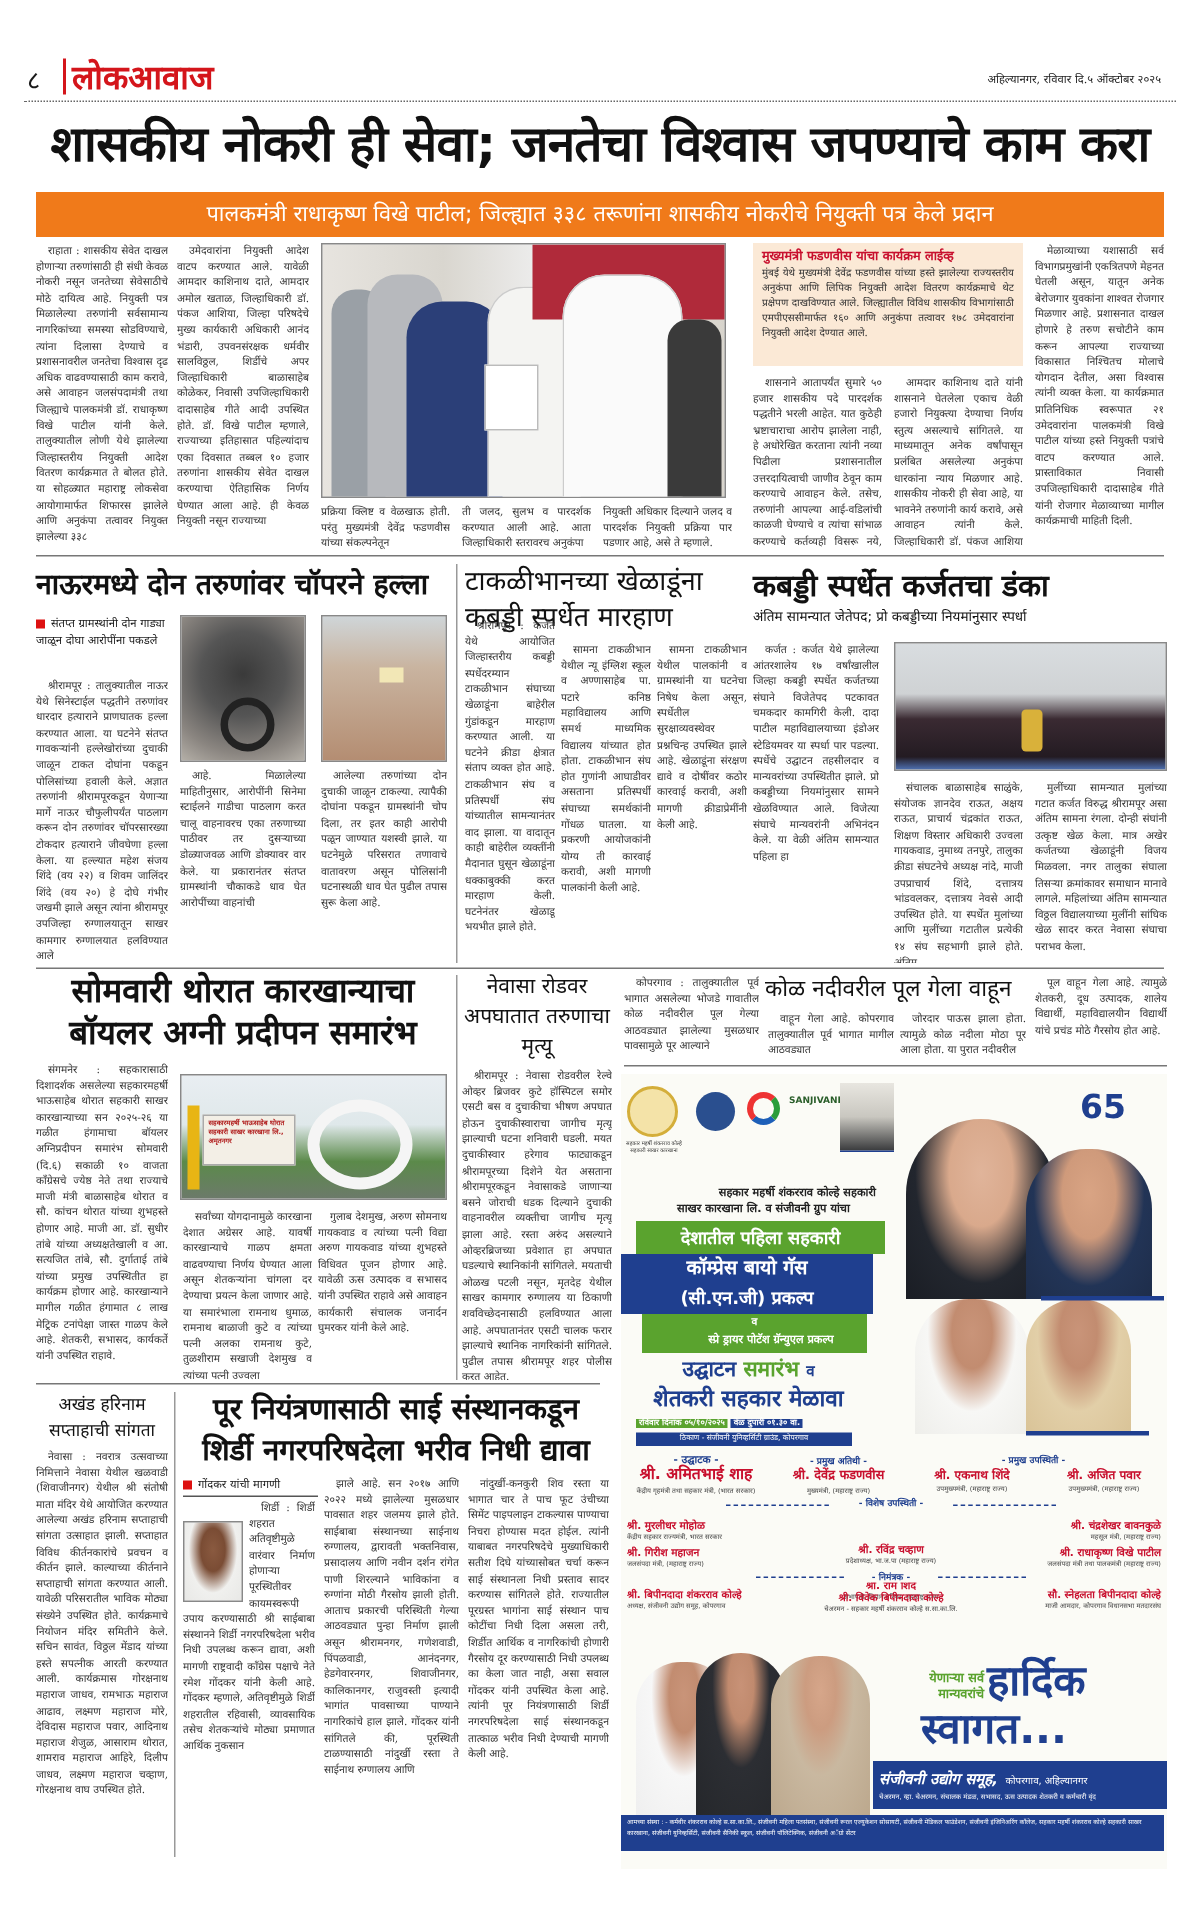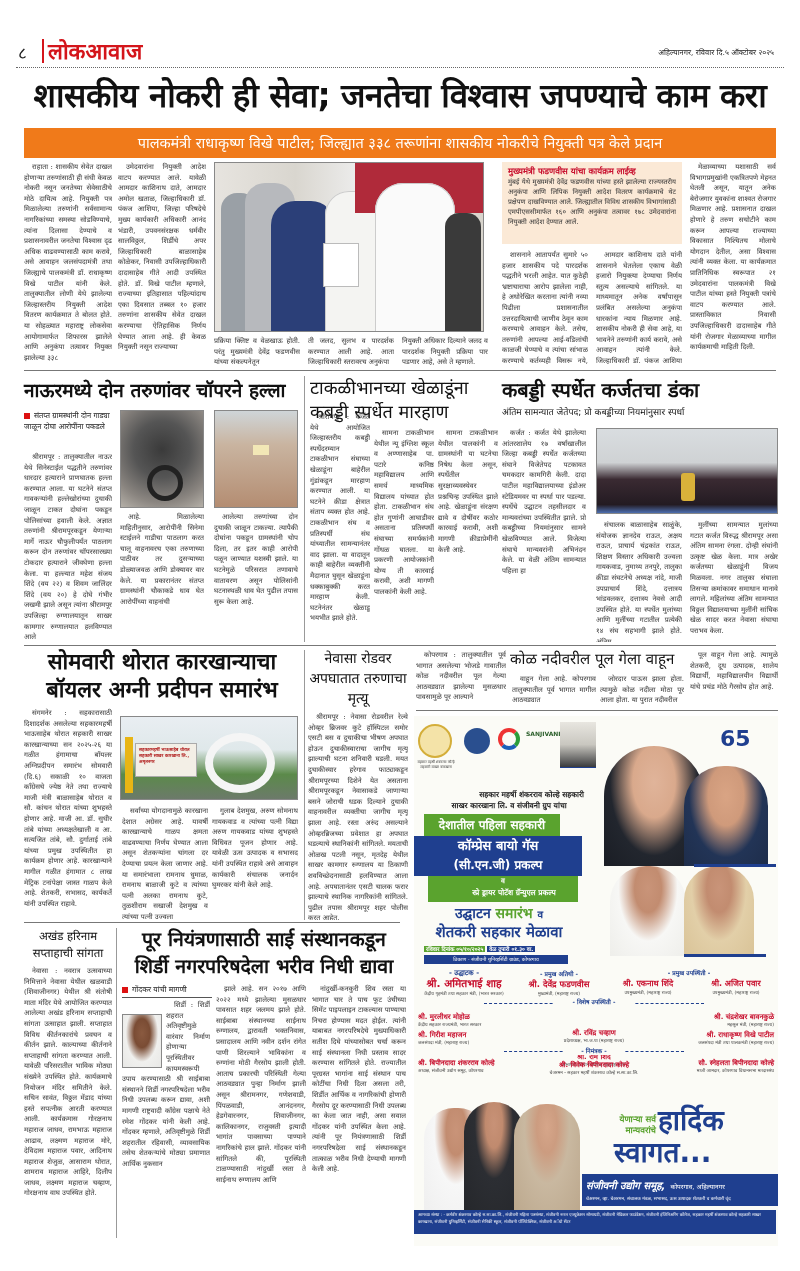--- a/index.html
+++ b/index.html
@@ -181,21 +181,21 @@
 
   <div class="abs" style="left:190px;top:30px;width:100px;height:120px;background:radial-gradient(ellipse at 50% 30%,#e0b49a 0%,#d9a98c 30%,#22262e 62%,#1a1d24 100%);border-radius:50px 50px 0 0;"></div>
   <div class="abs" style="left:270px;top:50px;width:84px;height:100px;background:radial-gradient(ellipse at 50% 30%,#d9a484 0%,#cf9a7b 30%,#223456 62%,#1e2d4a 100%);border-radius:40px 40px 0 0;"></div>
   <div class="abs" style="left:196px;top:150px;width:76px;height:90px;background:radial-gradient(ellipse at 50% 25%,#c99479 0%,#c28c70 25%,#f7f7f5 55%,#eeeeea 100%);border-radius:36px 36px 0 0;"></div>
   <div class="abs" style="left:270px;top:150px;width:70px;height:90px;background:radial-gradient(ellipse at 50% 25%,#c99479 0%,#c28c70 25%,#e2cfa8 55%,#d9c397 100%);border-radius:34px 34px 0 0;"></div>
   <div class="abs" style="left:280px;top:148px;width:82px;height:3px;background:#1f3f8f;"></div>
   <div class="abs" style="left:270px;top:238px;width:82px;height:3px;background:#1f3f8f;"></div>
 
   <div class="abs" style="left:20px;top:73px;width:150px;text-align:right;font-size:7.5px;font-weight:bold;font-family:'DejaVu Sans',sans-serif;color:#222;">सहकार महर्षी शंकरराव कोल्हे सहकारी</div>
   <div class="abs" style="left:20px;top:84px;width:150px;text-align:center;font-size:7.5px;font-weight:bold;font-family:'DejaVu Sans',sans-serif;color:#222;">साखर कारखाना लि. व संजीवनी ग्रुप यांचा</div>
-  <div class="abs" style="left:10px;top:98px;width:136px;height:22px;background:#5aa32e;">
+  <div class="abs" style="left:10px;top:98px;width:166px;height:22px;background:#5aa32e;">
     <div style="color:#fff;font-size:12px;font-weight:bold;text-align:center;line-height:22px;font-family:'DejaVu Sans',sans-serif;">देशातील पहिला सहकारी</div>
   </div>
   <div class="abs" style="left:0;top:120px;width:168px;height:40px;background:#1f3f8f;">
     <div style="color:#fff;font-size:13px;font-weight:bold;text-align:center;line-height:20px;font-family:'DejaVu Sans',sans-serif;">कॉम्प्रेस बायो गॅस</div>
     <div style="color:#fff;font-size:12px;font-weight:bold;text-align:center;line-height:18px;font-family:'DejaVu Sans',sans-serif;">(सी.एन.जी) प्रकल्प</div>
   </div>
   <div class="abs" style="left:14px;top:160px;width:150px;height:26px;background:#5aa32e;">
     <div style="color:#fff;font-size:7px;font-weight:bold;text-align:center;line-height:10px;font-family:'DejaVu Sans',sans-serif;">व</div>
     <div style="color:#fff;font-size:7.5px;font-weight:bold;text-align:center;line-height:14px;font-family:'DejaVu Sans',sans-serif;margin-left:22px;">स्प्रे ड्रायर पोटॅश ग्रॅन्युएल प्रकल्प</div>
   </div>

